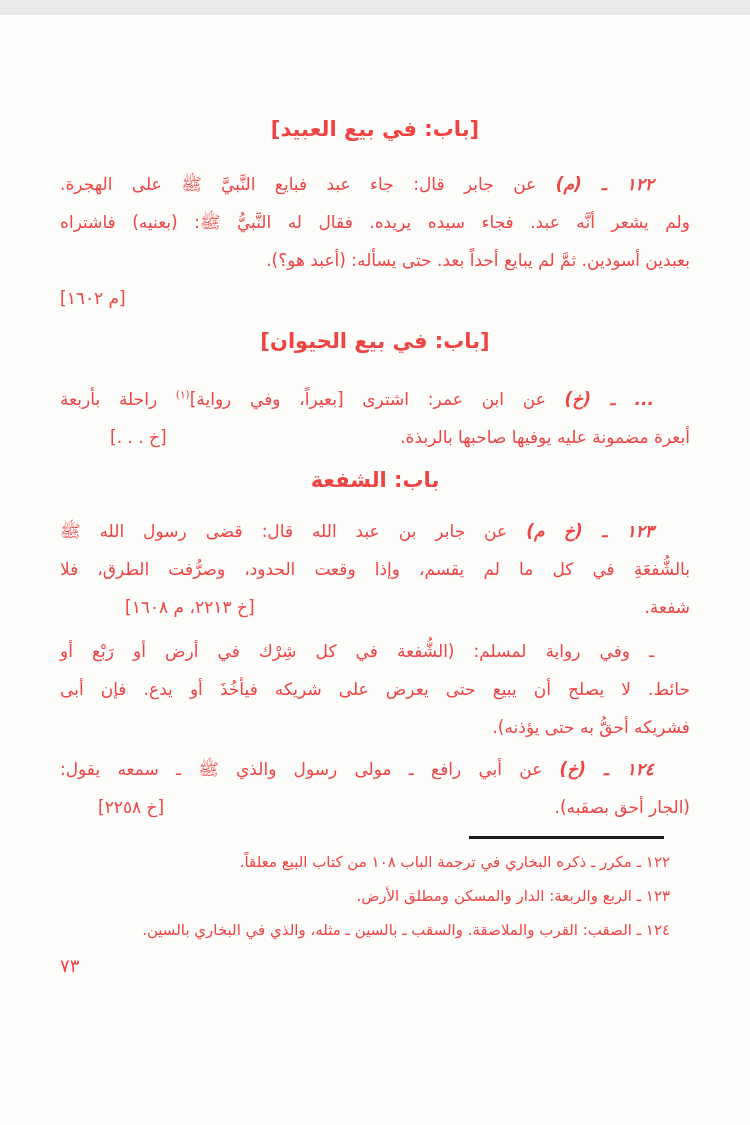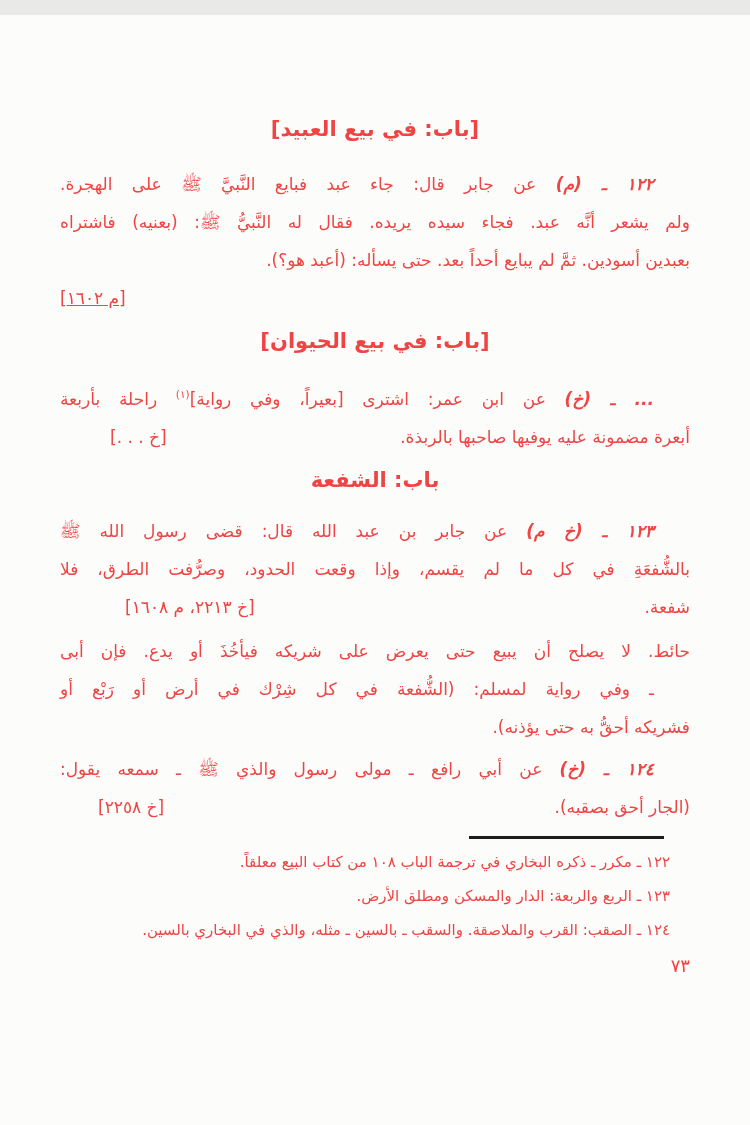--- a/index.html
+++ b/index.html
@@ -32,39 +32,39 @@
   .p122 { margin-top: 20px; }
   .p-animals { margin-top: 18px; }
   .p123 { margin-top: 16px; }
   .p123b { margin-top: 6px; }
   .p124 { margin-top: 4px; }
 
   .ln { font-size: 17px; line-height: 38px; }
   .just { text-align: justify; text-align-last: justify; }
   .indent { text-indent: 36px; }
   .refline { display: flex; justify-content: space-between; align-items: baseline; }
-  .refline-solo { text-align: left; text-decoration: underline; }
+  .refline-solo { text-align: left; }
   .num { font-weight: 700; font-style: italic; }
   .ref { white-space: nowrap; }
   .off38 { margin-left: 38px; }
   .off50 { margin-left: 50px; }
   .off65 { margin-left: 65px; text-align: center; }
   .fnmark { font-size: 10.5px; vertical-align: 7px; }
 
   .fn-rule {
     width: 195px;
     height: 3px;
     background: #1c1c1c;
     margin: 10px 26px 6px auto;
   }
   .fns { font-size: 15px; line-height: 34px; margin-top: 6px; }
   .fn { text-align: justify; padding-right: 104px; text-indent: -84px; }
   .fn.sub { padding-right: 110px; text-indent: 0; }
 
-  .pageno { text-align: right; font-size: 18px; line-height: 26px; margin-top: 6px; }
+  .pageno { text-align: left; font-size: 18px; line-height: 26px; margin-top: 6px; }
 </style>
 </head>
 <body>
 
 <div class="page">
 
   <h2 class="bab bab1">[باب: في بيع العبيد]</h2>
 
   <div class="para p122">
     <div class="ln just indent"><span class="num">١٢٢ ـ (م)</span><span> عن جابر قال: جاء عبد فبايع النَّبيَّ ﷺ على الهجرة.</span></div>
@@ -88,22 +88,22 @@
   <div class="para p123">
     <div class="ln just indent"><span class="num">١٢٣ ـ (خ م)</span><span> عن جابر بن عبد الله قال: قضى رسول الله ﷺ</span></div>
     <div class="ln just">بالشُّفعَةِ في كل ما لم يقسم، وإذا وقعت الحدود، وصرُّفت الطرق، فلا</div>
     <div class="ln refline">
       <span>شفعة.</span>
       <span class="ref off65">[خ ٢٢١٣، م ١٦٠٨]</span>
     </div>
   </div>
 
   <div class="para p123b">
+    <div class="ln just indent">ـ وفي رواية لمسلم: (الشُّفعة في كل شِرْك في أرض أو رَبْع أو</div>
     <div class="ln just">حائط. لا يصلح أن يبيع حتى يعرض على شريكه فيأخُذَ أو يدع. فإن أبى</div>
-    <div class="ln just indent">ـ وفي رواية لمسلم: (الشُّفعة في كل شِرْك في أرض أو رَبْع أو</div>
     <div class="ln">فشريكه أحقُّ به حتى يؤذنه).</div>
   </div>
 
   <div class="para p124">
     <div class="ln just indent"><span class="num">١٢٤ ـ (خ)</span><span> عن أبي رافع ـ مولى رسول والذي ﷺ ـ سمعه يقول:</span></div>
     <div class="ln refline">
       <span>(الجار أحق بصقبه).</span>
       <span class="ref off38">[خ ٢٢٥٨]</span>
     </div>
   </div>

